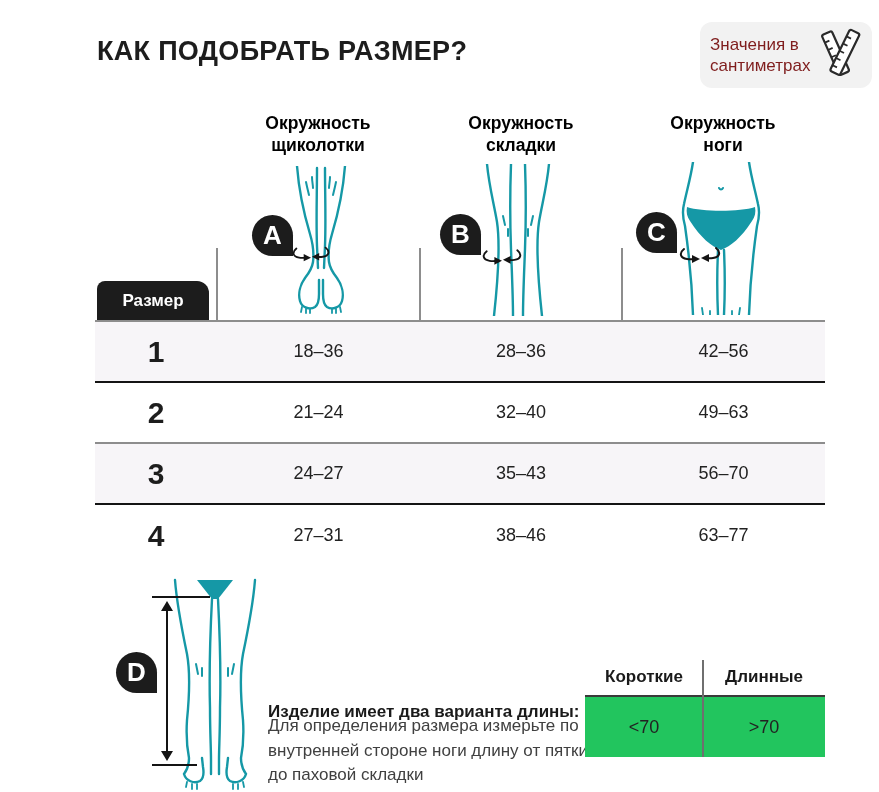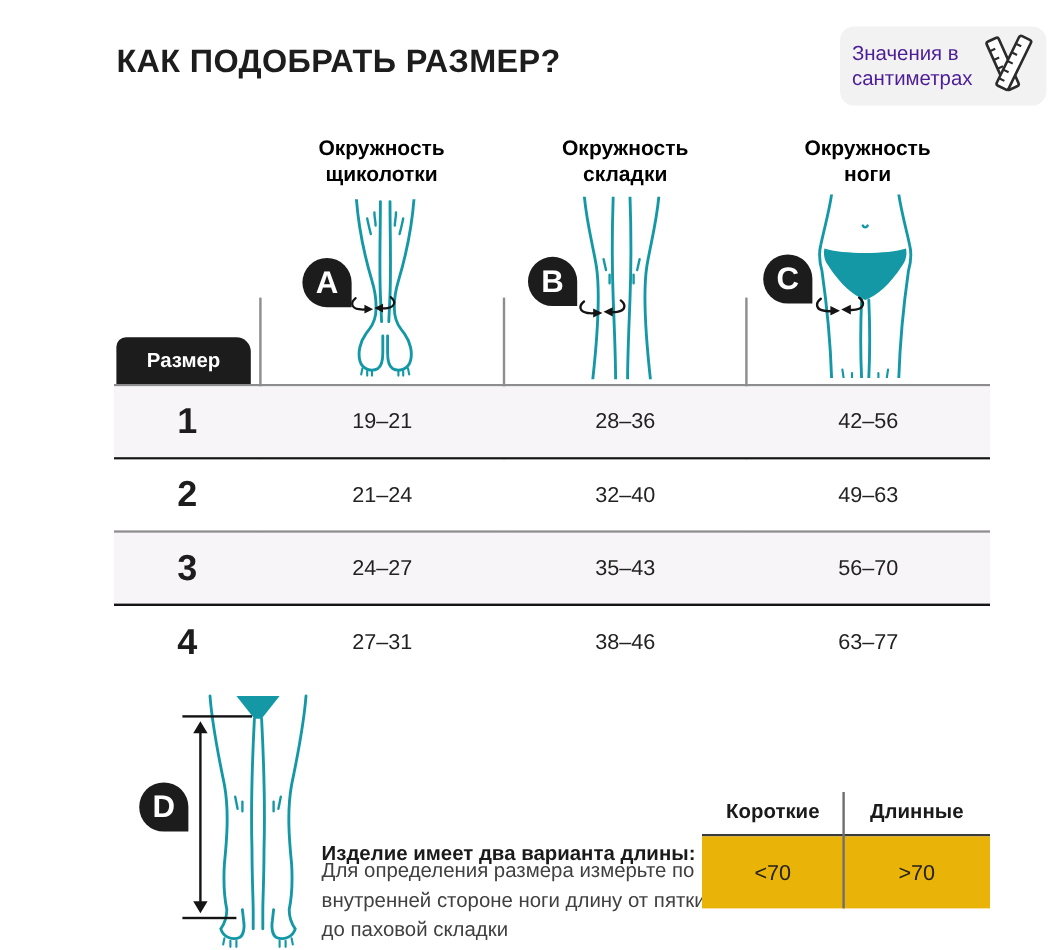--- a/index.html
+++ b/index.html
@@ -5,21 +5,21 @@
   * { margin:0; padding:0; box-sizing:border-box; }
   body { background:#fff; }
   .page { position:relative; width:879px; height:792px; background:#ffffff;
           font-family:"Liberation Sans", sans-serif; color:#1f1f1f; overflow:hidden;border-radius:18px; }
   .abs { position:absolute; }
 
   .title { left:97px; top:36px; font-size:27px; font-weight:700; letter-spacing:.3px; color:#1d1d1d; }
 
   .unit-badge { left:700px; top:22px; width:172px; height:66px; background:#f2f2f2;
                 border-radius:12px; display:flex; align-items:center; gap:6px; padding:8px 10px; }
-  .unit-badge .txt { font-size:17px; line-height:21px; color:#4c1d95; width:110px; }
+  .unit-badge .txt { font-size:17px; line-height:21px; color:#7f1d1d; width:110px; }
 
   .col-head { top:112px; width:206px; text-align:center; font-size:17.5px; font-weight:700;
               line-height:22px; color:#000000; }
 
   .letter-badge { width:41px; height:41px; background:#1c1c1c; color:#fff;
                   border-radius:50% 50% 0 50%; display:flex; align-items:center; justify-content:center;
                   font-size:26px; font-weight:700; }
 
   .vline { width:2px; background:#8d8d8d; }
 
@@ -37,21 +37,21 @@
   .val { font-size:18px; color:#222; }
 
   .bottom-heading { left:268px; top:662px; font-size:17px; font-weight:700; color:#1a1a1a;margin-top:40px; }
   .bottom-body { left:268px; top:714px; width:338px; font-size:17px; line-height:24.5px; color:#404040; }
 
   .mini-table { left:585px; top:658px; width:240px; }
   .mini-head { display:grid; grid-template-columns:118px 122px; height:37px; align-items:center;
                text-align:center; font-size:17px; font-weight:700; color:#1a1a1a; }
   .mini-sep  { width:240px; height:2px; background:#3a3a3a; }
   .mini-vals { display:grid; grid-template-columns:118px 122px; height:60px; align-items:center;
-               text-align:center; font-size:18px; color:#222; background:#eab308; }
+               text-align:center; font-size:18px; color:#222; background:#22c55e; }
   .mini-div  { left:702px; top:660px; width:2px; height:97px; background:#6f6f6f; }
 
   .tri-up   { width:0; height:0; border-left:6px solid transparent; border-right:6px solid transparent;
               border-bottom:10px solid #141414; }
   .tri-down { width:0; height:0; border-left:6px solid transparent; border-right:6px solid transparent;
               border-top:10px solid #141414; }
   .tick { height:2px; background:#141414; }
 </style>
 </head>
 <body>
@@ -164,21 +164,21 @@
       <path d="M39,1 C44,5 43,10 36,11 C34,11.3 32,11.3 31,11.2"></path>
       <polygon points="32,7 24,11 32,15" fill="#141414" stroke="none"></polygon>
     </svg>
   </span>
 
   <div class="abs size-tab">Размер</div>
 
   <div class="abs size-table">
     <div class="trow gray">
       <div class="size-num">1</div>
-      <div class="val">19–21</div>
+      <div class="val">18–36</div>
       <div class="val">28–36</div>
       <div class="val">42–56</div>
     </div>
     <div class="trow white">
       <div class="size-num">2</div>
       <div class="val">21–24</div>
       <div class="val">32–40</div>
       <div class="val">49–63</div>
     </div>
     <div class="trow gray">

